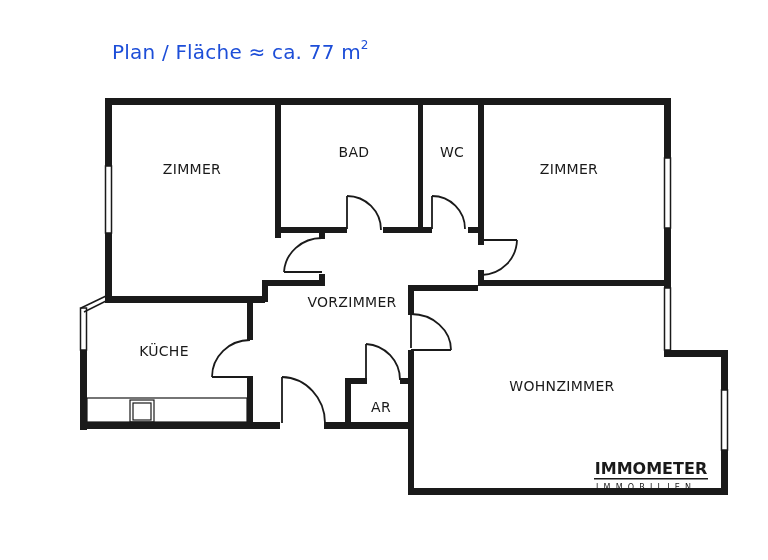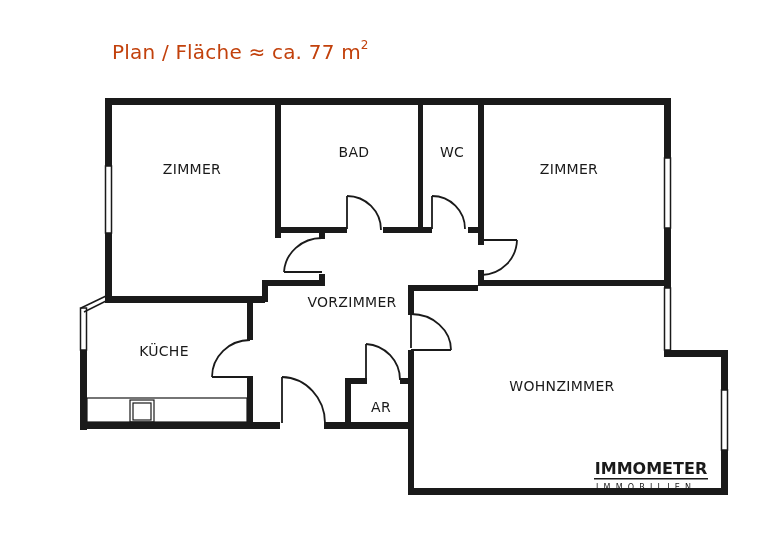--- a/index.html
+++ b/index.html
@@ -1,17 +1,17 @@
 <!DOCTYPE html>
 <html><head>
 <meta charset="utf-8">
 <style>
   html, body { margin:0; padding:0; background:#ffffff; }
   body { width:768px; height:560px; position:relative; overflow:hidden; font-family:"DejaVu Sans", sans-serif; }
-  .title { position:absolute; left:112px; top:40px; font-size:20px; color:#c2410c; letter-spacing:0.2px; font-family:"DejaVu Sans", sans-serif; }
+  .title { position:absolute; left:112px; top:40px; font-size:20px; color:#1d4ed8; letter-spacing:0.2px; font-family:"DejaVu Sans", sans-serif; }
   .title sup { font-size:12px; vertical-align:top; position:relative; top:-2px; }
   svg { position:absolute; left:0; top:0; }
   .label { font-family:"DejaVu Sans", sans-serif; font-size:14px; fill:#1a1a1a; letter-spacing:0.3px; }
   .logo-main { font-family:"DejaVu Sans", sans-serif; font-weight:bold; font-size:16px; fill:#1a1a1a; }
   .logo-sub { font-family:"DejaVu Sans", sans-serif; font-size:8px; fill:#1a1a1a; letter-spacing:5.2px; }
 </style>
 </head>
 <body>
 
 <div class="title"><span>Plan / Fläche ≈ ca. 77 m</span><sup>2</sup></div>

